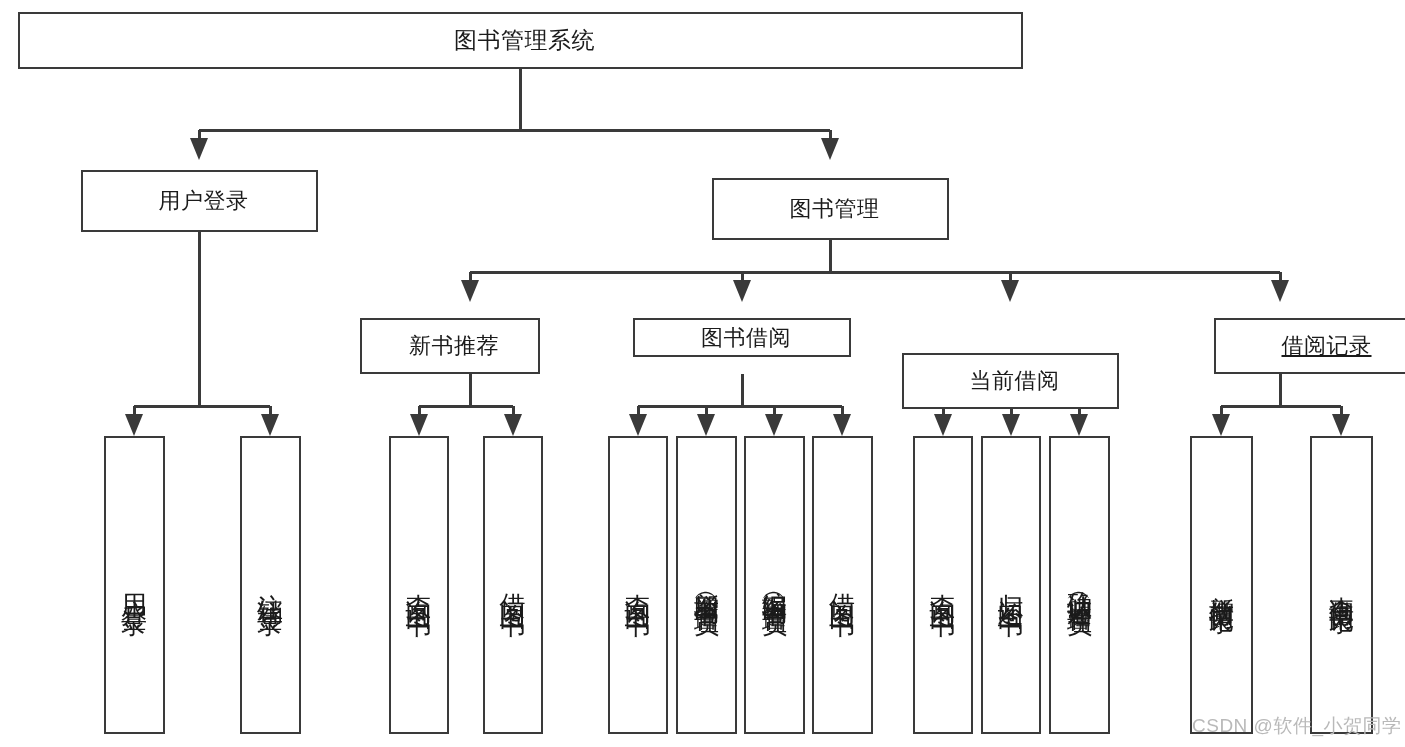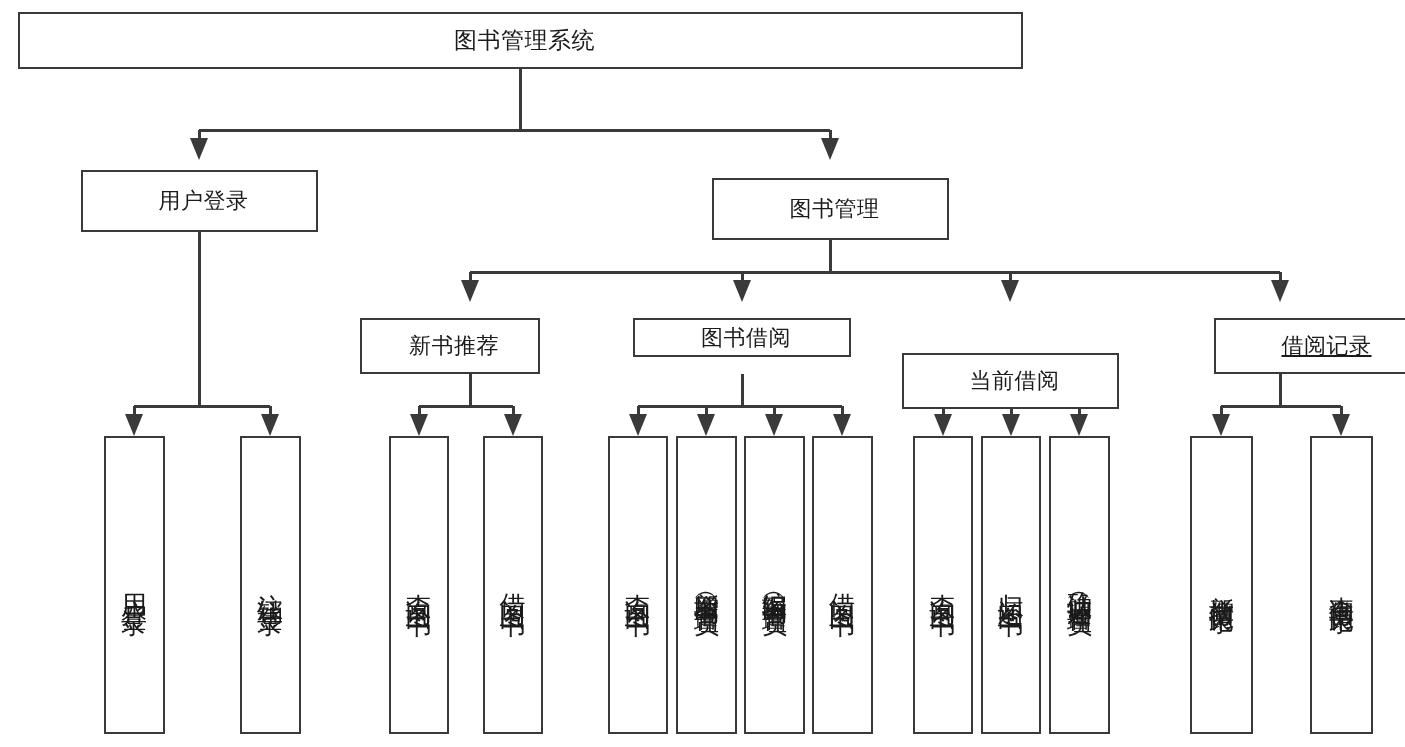--- a/index.html
+++ b/index.html
@@ -197,13 +197,14 @@
       <div class="node vert tall" style="left: 1049px; top: 436px; width: 61px; height: 298px;">
         <span class="label">确认归还（管理员）</span>
       </div>
       <div class="node vert tall" style="left: 1190px; top: 436px; width: 63px; height: 298px;">
         <span class="label">新增借阅记录</span>
       </div>
       <div class="node vert tall" style="left: 1310px; top: 436px; width: 63px; height: 298px;">
         <span class="label">查询借阅记录</span>
       </div>
     </div>
+  <div class="watermark" style="left: 1192px; top: 713px;">CSDN @软件_小贺同学</div>
 </div>
 
 </body></html>

